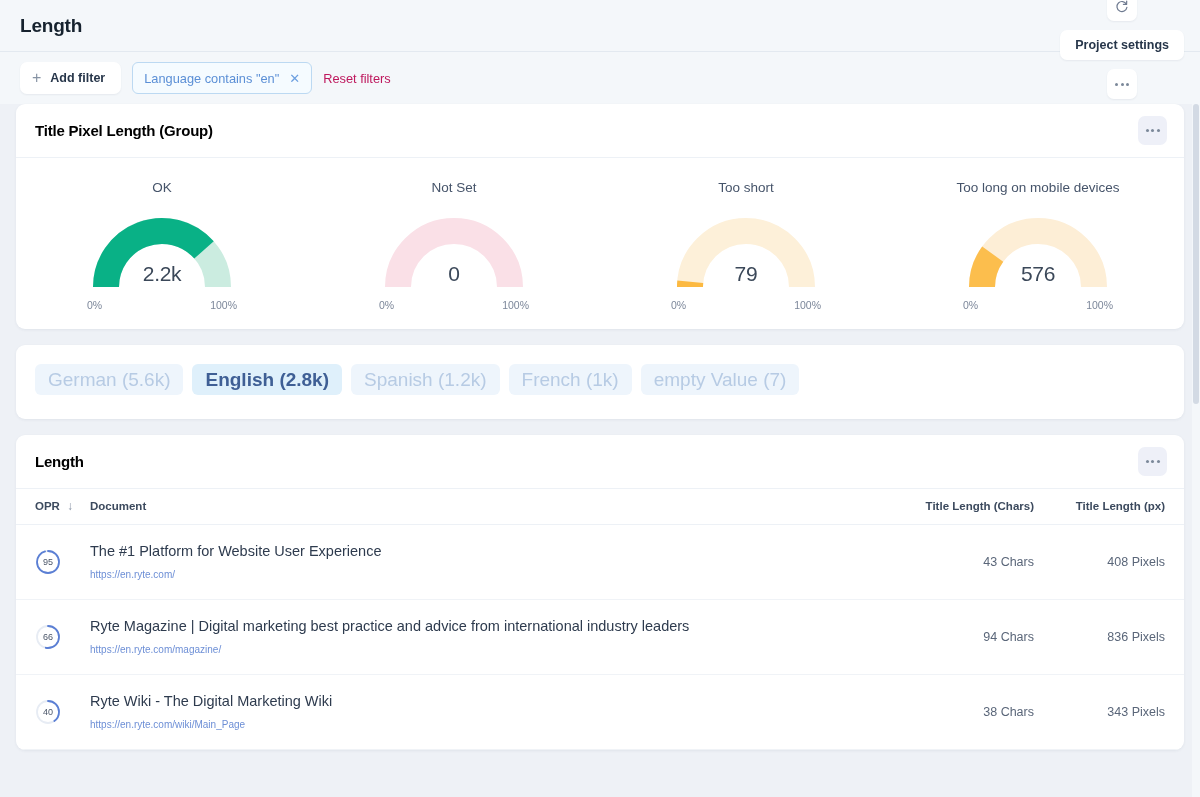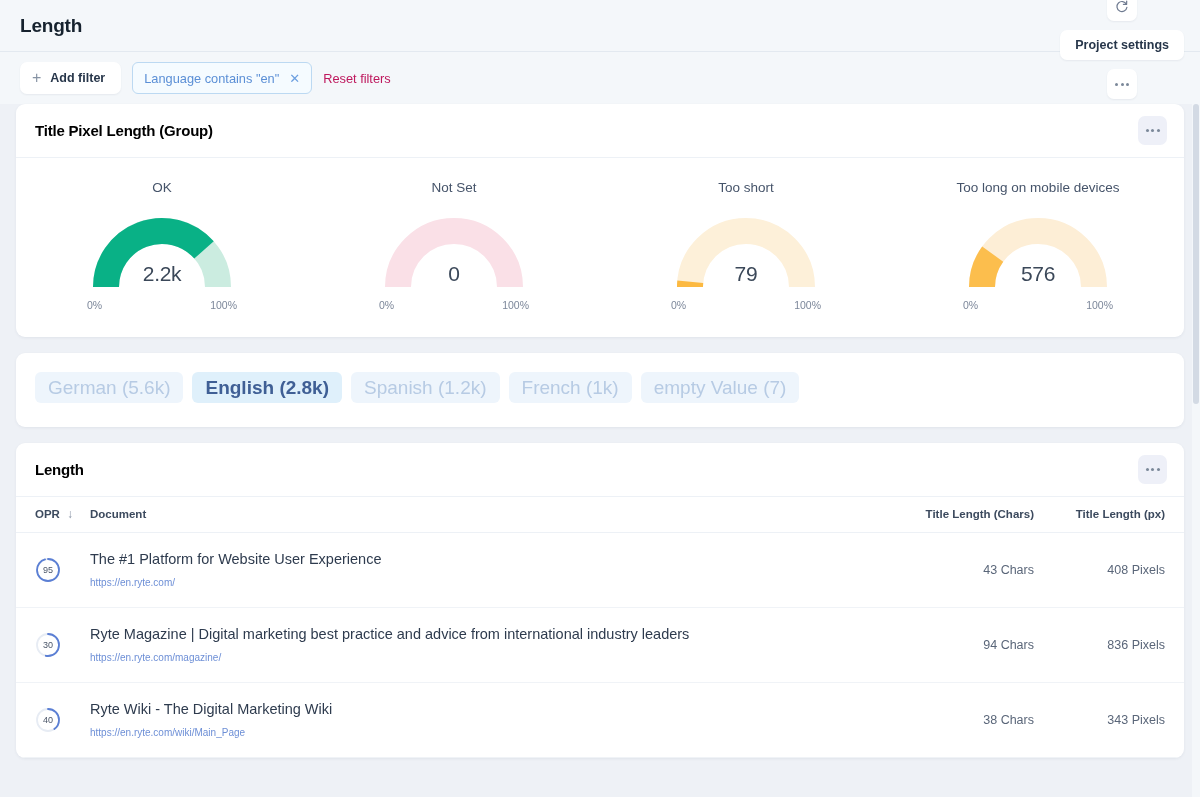--- a/index.html
+++ b/index.html
@@ -67,21 +67,21 @@
   }
   .card-title { font-size: 15px; font-weight: 700; letter-spacing: -.2px; color: #000000; }
   .card-head-actions { display: flex; align-items: center; gap: 8px; }
   .sq-btn {
     width: 29px; height: 29px; border-radius: 7px; background: #eef0f8;
     display: flex; align-items: center; justify-content: center; cursor: pointer;
   }
   .sq-btn .info-i { font-size: 12px; font-weight: 700; color: #6e7a90; font-style: normal; }
 
   
-  .gauges { display: flex; padding: 22px 0 26px; }
+  .gauges { display: flex; padding: 22px 0 18px; }
   .gauge-cell { flex: 1; display: flex; flex-direction: column; align-items: center; }
   .gauge-label { font-size: 13.5px; color: #46546a; margin-bottom: 12px; }
   .gauge-wrap { position: relative; width: 150px; height: 90px; }
   .gauge-wrap svg { display: block; }
   .gauge-value {
     position: absolute; left: 0; right: 0; top: 55px;
     text-align: center; font-size: 21px; color: #3b4859; letter-spacing: -.3px;
   }
   .gauge-ticks {
     width: 150px; display: flex; justify-content: space-between;
@@ -291,21 +291,21 @@
               <td class="td-num">43 Chars</td>
               <td class="td-num last">408 Pixels</td>
             </tr>
             <tr>
               <td class="td-opr">
                 <div class="opr-ring">
                   <svg width="26" height="26" viewBox="0 0 26 26">
                     <circle cx="13" cy="13" r="11" fill="none" stroke="#e7ecf4" stroke-width="1.8"></circle>
                     <circle cx="13" cy="13" r="11" fill="none" stroke="#5b7fd4" stroke-width="1.8" stroke-linecap="round" stroke-dasharray="36.63 69.12"></circle>
                   </svg>
-                  <div class="opr-num">30</div>
+                  <div class="opr-num">66</div>
                 </div>
               </td>
               <td><div class="doc-title">Ryte Magazine | Digital marketing best practice and advice from international industry leaders</div><a class="doc-url">https://en.ryte.com/magazine/</a></td>
               <td class="td-num">94 Chars</td>
               <td class="td-num last">836 Pixels</td>
             </tr>
             <tr>
               <td class="td-opr">
                 <div class="opr-ring">
                   <svg width="26" height="26" viewBox="0 0 26 26">

